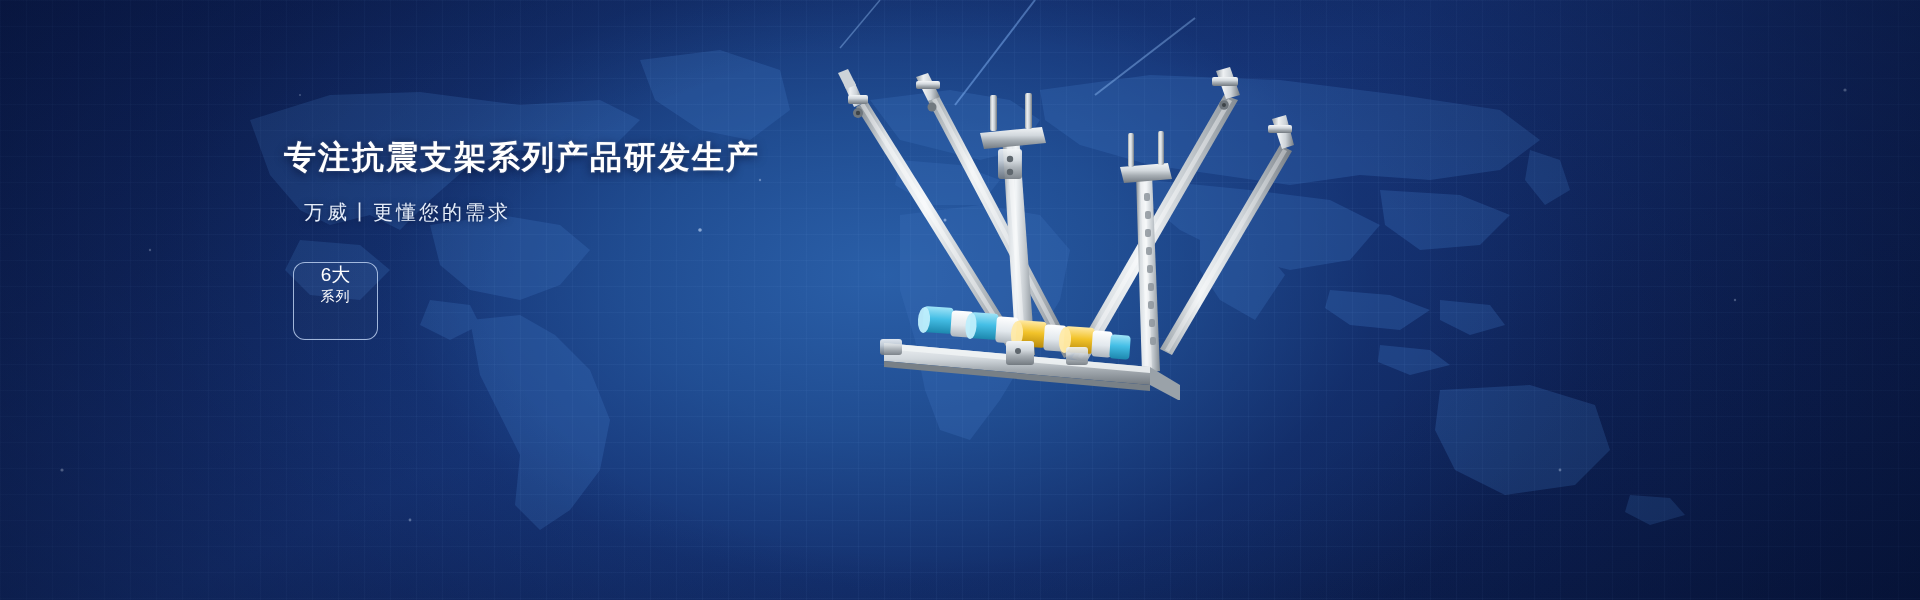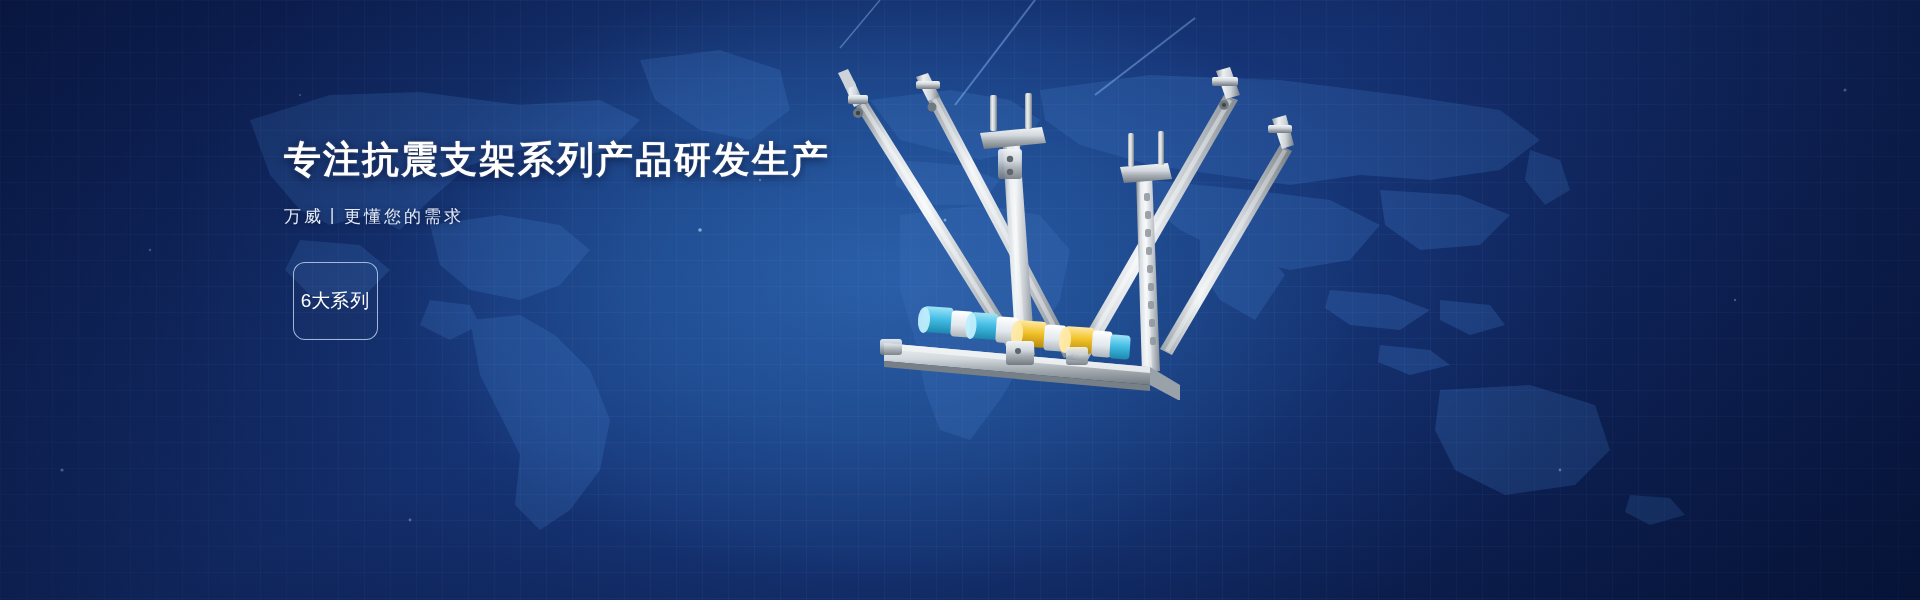--- a/index.html
+++ b/index.html
@@ -26,38 +26,39 @@
     background:radial-gradient(ellipse 1150px 640px at 50% 50%, rgba(0,0,0,0) 40%, rgba(4,12,40,0.55) 100%);
     pointer-events:none;
   }
 
   .worldmap{position:absolute;left:0;top:0;width:1920px;height:600px;opacity:.62;}
   .streaks{position:absolute;inset:0;}
 
   
   .copy{position:absolute;left:284px;top:140px;width:620px;}
   .headline{
-    font-size:37px;font-weight:bold;color:#ffffff;letter-spacing:2px;
+    font-size:32px;font-weight:bold;color:#ffffff;letter-spacing:2px;
     line-height:1.1;white-space:nowrap;
     text-shadow:0 2px 10px rgba(0,10,40,.75), 0 0 2px rgba(255,255,255,.35);
   }
   .subline{
-    margin-top:24px;font-size:17px;color:#e4ecf9;letter-spacing:3px;
+    margin-top:24px;font-size:20px;color:#e4ecf9;letter-spacing:3px;
     text-shadow:0 1px 6px rgba(0,10,40,.7);
+    margin-left:20px;
   }
 
   .badges{position:absolute;left:293px;top:262px;display:flex;gap:31px;}
   .badge{
     width:83px;height:76px;border:1px solid rgba(196,216,246,.80);
-    border-radius:12px;display:flex;flex-direction:row;
-    align-items:center;justify-content:center;
+    border-radius:12px;display:flex;flex-direction:column;
+    align-items:center;
     color:#ffffff;background:rgba(255,255,255,0.02);
   }
   .badge .l1{font-size:19px;line-height:1.25;letter-spacing:0px;white-space:nowrap;}
-  .badge .l2{font-size:19px;line-height:1.3;letter-spacing:1px;white-space:nowrap;}
+  .badge .l2{font-size:14px;line-height:1.3;letter-spacing:1px;white-space:nowrap;}
 
   
   .product{position:absolute;left:820px;top:55px;width:560px;height:345px;}
 </style>
 </head>
 <body>
 
 <div class="banner">
 
   <svg class="worldmap" viewBox="0 0 1920 600" preserveAspectRatio="none">

